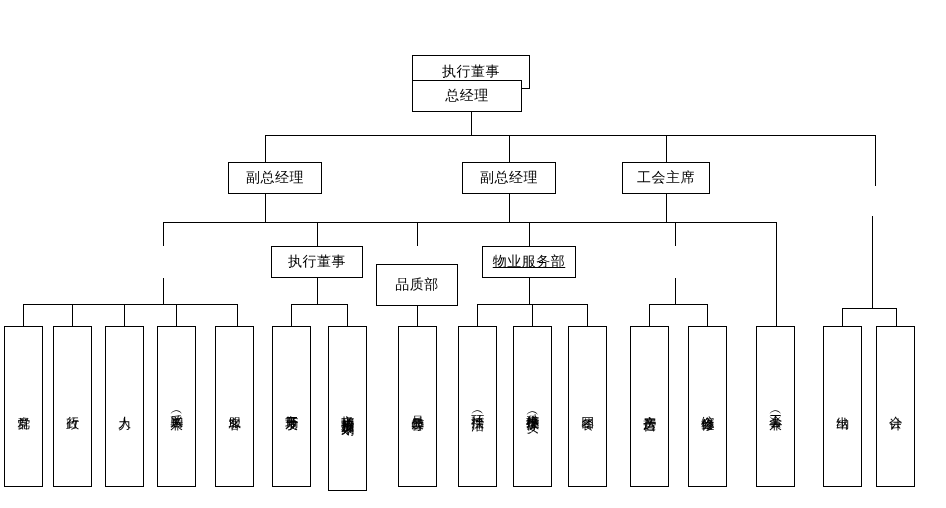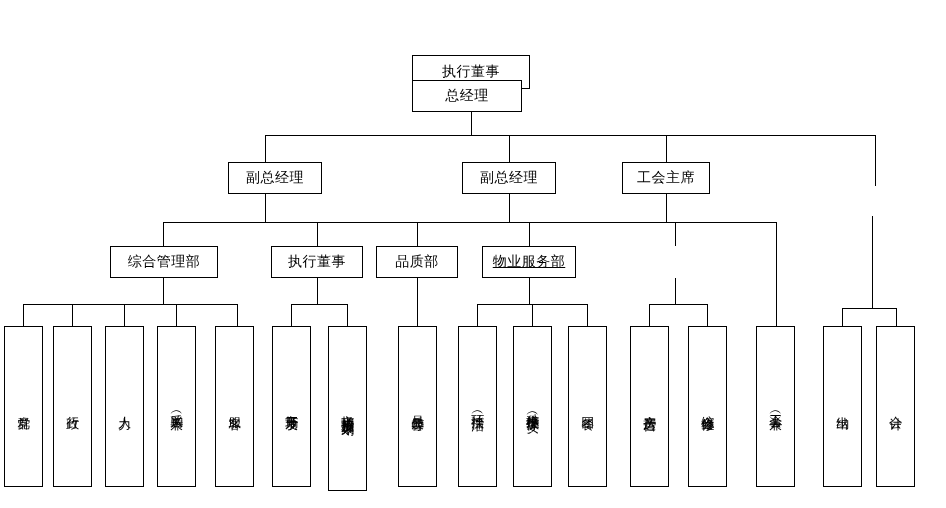--- a/index.html
+++ b/index.html
@@ -115,27 +115,24 @@
     </div>
     <div class="node horiz" style="left: 228px; top: 162px; width: 94px; height: 32px;">
       <span class="label">副总经理</span>
     </div>
     <div class="node horiz" style="left: 462px; top: 162px; width: 94px; height: 32px;">
       <span class="label">副总经理</span>
     </div>
     <div class="node horiz" style="left: 622px; top: 162px; width: 88px; height: 32px;">
       <span class="label">工会主席</span>
     </div>
-    <div class="node horiz" style="left: 110px; top: 246px; width: 108px; height: 32px;">
-      <span class="label">综合管理部</span>
-    </div>
     <div class="node horiz" style="left: 271px; top: 246px; width: 92px; height: 32px;">
       <span class="label">执行董事</span>
     </div>
-    <div class="node horiz" style="left: 376px; top: 246px; width: 82px; height: 32px;">
+    <div class="node horiz" style="left: 376px; top: 264px; width: 82px; height: 42px;">
       <span class="label">品质部</span>
     </div>
     <div class="node horiz" style="left: 482px; top: 246px; width: 94px; height: 32px; text-decoration: underline;">
       <span class="label">物业服务部</span>
     </div>
     <div class="node vert" style="left: 4px; top: 326px; width: 39px; height: 161px;">
       <span class="label">党群</span>
     </div>
     <div class="node vert" style="left: 53px; top: 326px; width: 39px; height: 161px;">
       <span class="label">行政</span>

